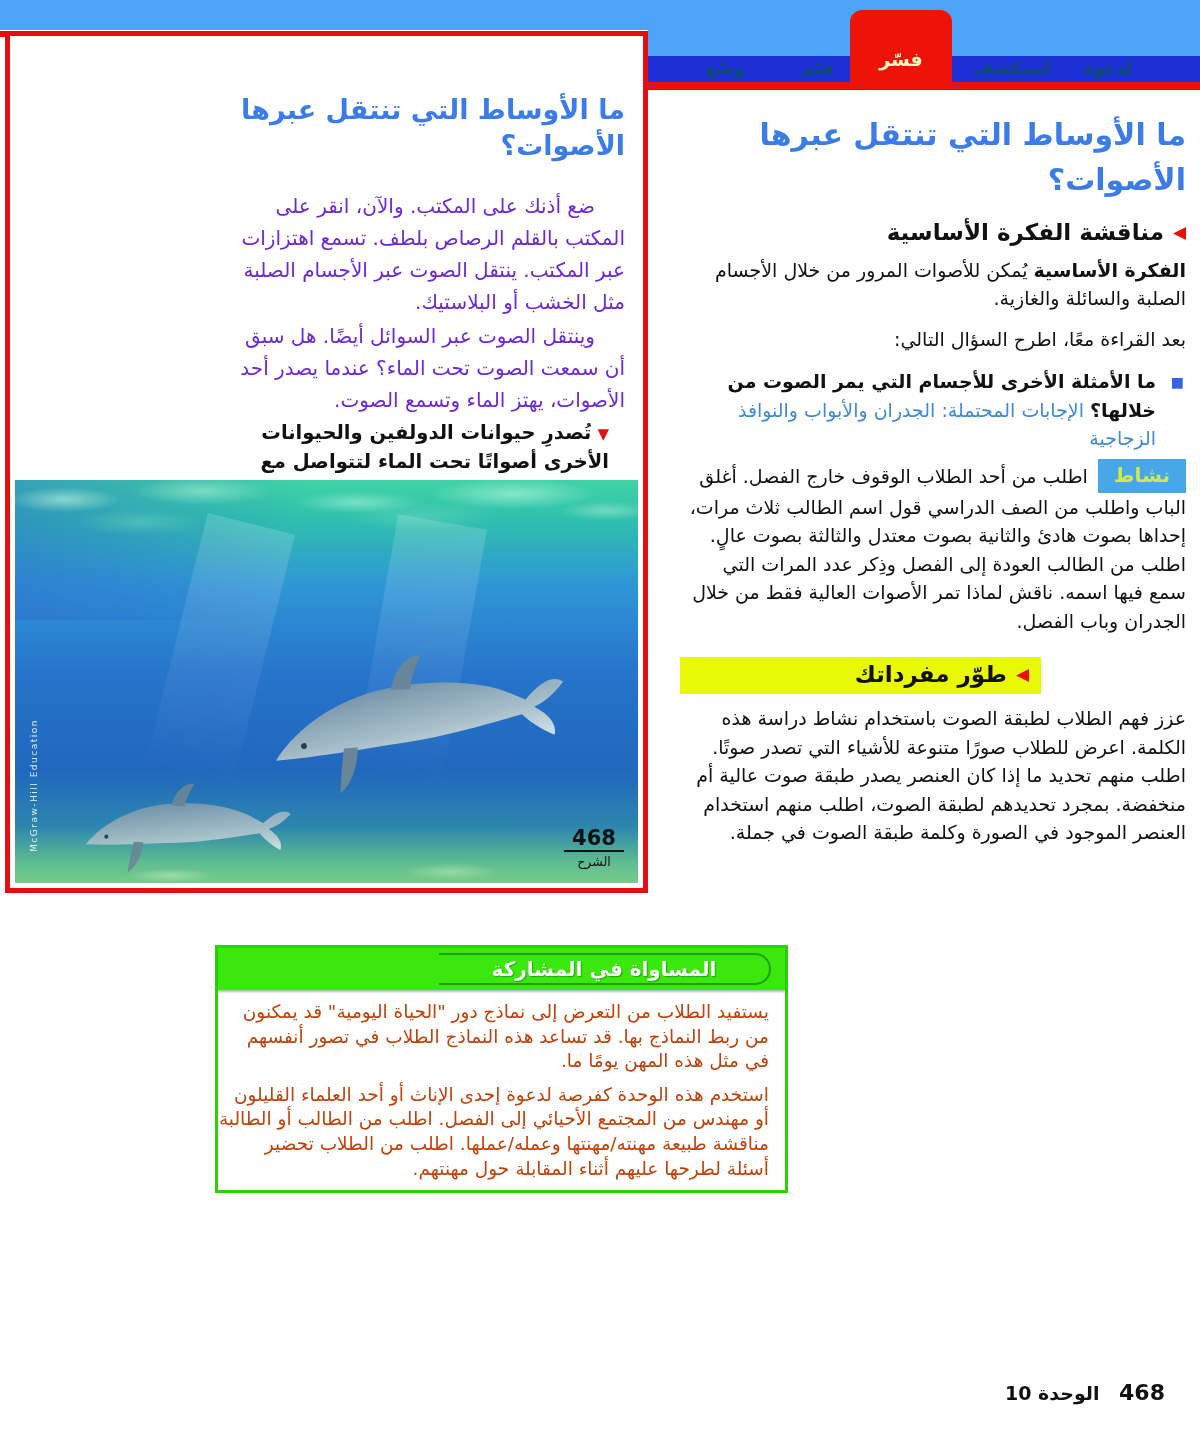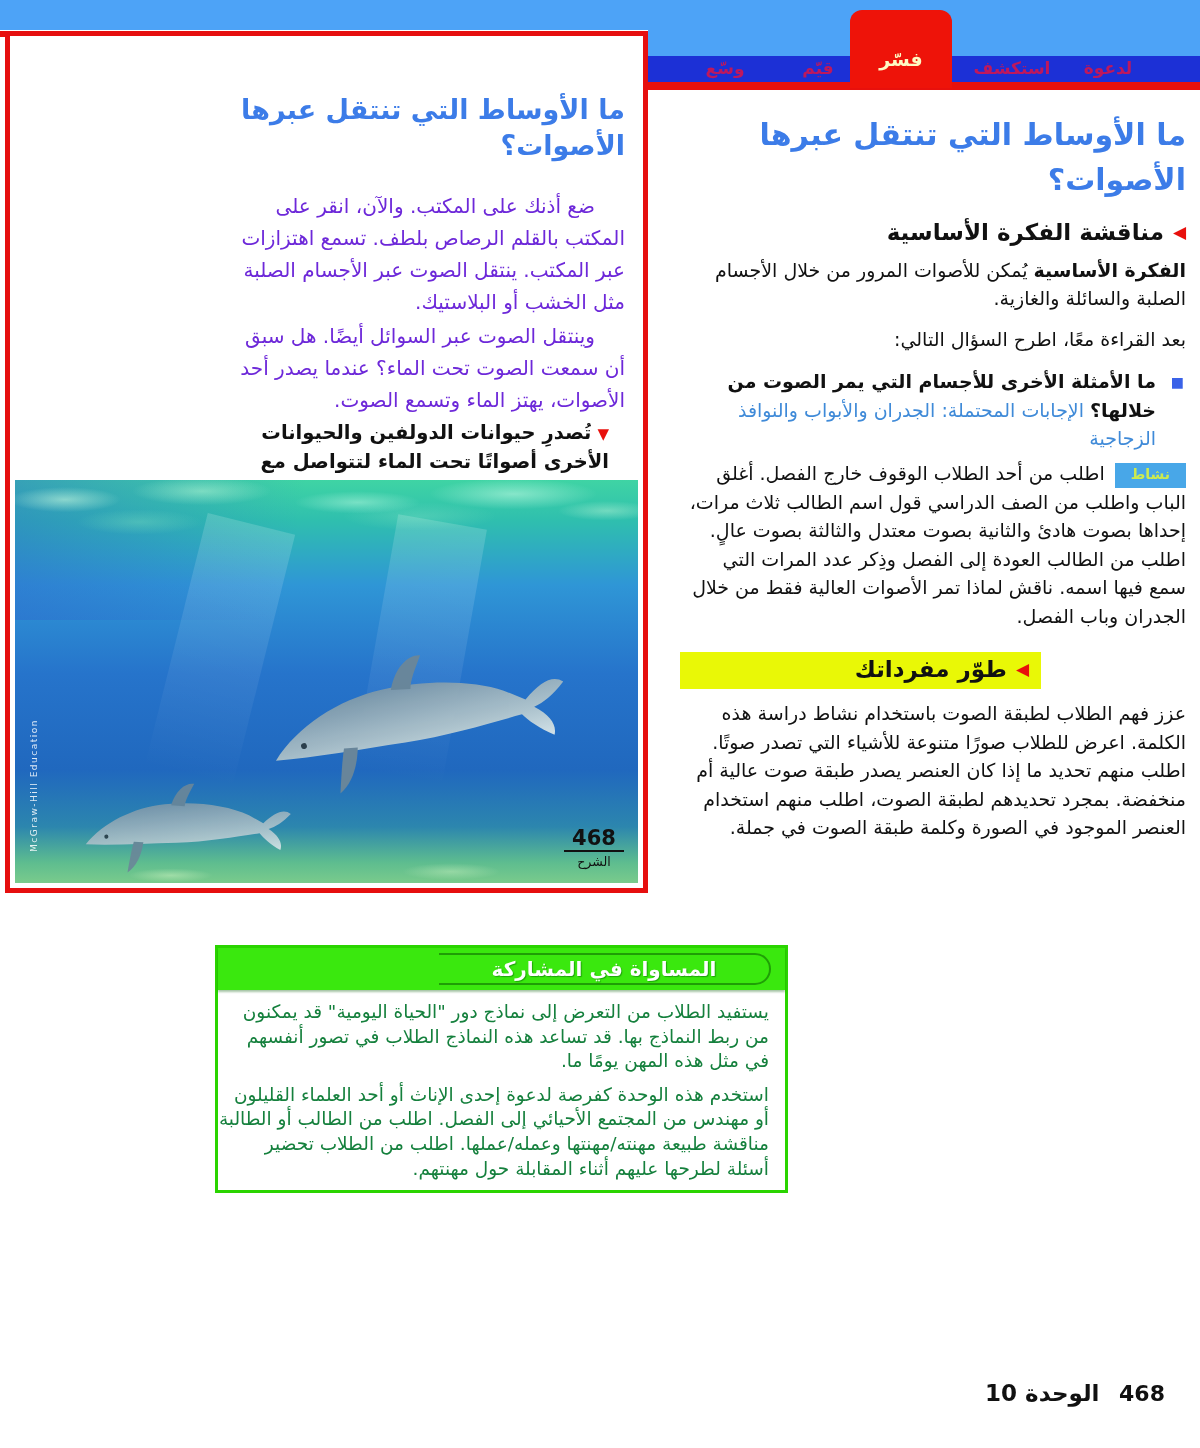--- a/index.html
+++ b/index.html
@@ -6,21 +6,21 @@
   body{
     width:1200px;height:1448px;position:relative;overflow:hidden;
     background:#ffffff;font-family:"DejaVu Sans",sans-serif;direction:rtl;
   }
   
   .band-light{position:absolute;left:0;top:0;width:1200px;height:30px;background:#4da3f7;}
   .band-light-right{position:absolute;left:648px;top:0;width:552px;height:56px;background:#4da3f7;}
   .nav-strip{position:absolute;left:648px;top:56px;width:552px;height:26px;background:#1c30d6;}
   .red-strip{position:absolute;left:648px;top:82px;width:552px;height:8px;background:#e8100c;}
   .red-sliver{position:absolute;left:0;top:31px;width:10px;height:6px;background:#e8100c;}
-  .nav-tab{position:absolute;top:58px;color:#be185d;font-weight:bold;font-size:17px;text-align:center;}
+  .nav-tab{position:absolute;top:58px;color:#0c4a6e;font-weight:bold;font-size:17px;text-align:center;}
   .tab-share{left:1072px;width:72px;}
   .tab-explore{left:962px;width:100px;}
   .tab-assess{left:788px;width:60px;}
   .tab-extend{left:690px;width:70px;}
   .tab-active{
     position:absolute;left:850px;top:10px;width:102px;height:78px;
     background:#ee1309;border-radius:12px 12px 0 0;color:#fef9c3;font-weight:bold;
     font-size:19px;text-align:center;box-sizing:border-box;padding-top:38px;
   }
   
@@ -72,41 +72,41 @@
   .t-title{color:#3c7ce8;font-size:30px;font-weight:bold;line-height:1.5;margin:0 0 10px 0;}
   .t-section{font-size:23px;font-weight:bold;margin:16px 0 8px 0;line-height:1.3;}
   .sec-marker{color:#e8100c;font-size:17px;margin-left:9px;vertical-align:2px;}
   .t-body{font-size:19px;line-height:1.5;margin:0 0 6px 0;}
   .t-after{margin-top:12px;}
   .t-bullet{position:relative;padding-right:30px;margin-top:14px;}
   .bullet-marker{position:absolute;right:2px;top:5px;color:#3a62e8;font-size:14px;}
   .t-answer{color:#3f8ad8;}
   .sec-explore{margin-top:26px;}
   .activity-badge{display:inline-block;background:#48a7e8;color:#cdeb4e;font-weight:bold;
-    font-size:14px;padding:1px 16px 3px 16px;margin-left:10px;vertical-align:1px;}
+    font-size:20px;padding:1px 16px 3px 16px;margin-left:10px;vertical-align:1px;}
   .vocab-wrap{margin:22px 145px 10px 0;}
   .vocab-head{display:block;background:#e9f806;padding:4px 12px 7px 12px;
     font-size:23px;font-weight:bold;text-align:right;}
   
   .equity-box{position:absolute;left:215px;top:945px;width:573px;height:248px;
     border:3px solid #2ad400;background:#fff;box-sizing:border-box;}
   .equity-banner{position:absolute;left:0;top:0;right:0;height:42px;background:#3ae80e;
     box-shadow:0 2px 2px rgba(0,90,0,.35);text-decoration:underline;}
   .equity-title{position:absolute;right:14px;top:5px;width:330px;height:28px;
     border:2px solid #1f9e06;border-left:none;border-radius:0 16px 16px 0;
     color:#fff;font-weight:bold;font-size:20px;text-align:center;line-height:28px;
     text-shadow:1px 1px 1px rgba(0,100,0,.5);}
   .equity-body{position:absolute;left:0;right:16px;top:52px;
-    font-size:18.5px;line-height:1.33;text-align:right;color:#15803d;}
+    font-size:18.5px;line-height:1.33;text-align:right;color:#c2410c;}
   .equity-body p{margin:0 0 9px 0;}
   
   .page-footer{position:absolute;left:965px;top:1380px;width:200px;text-align:right;
     font-weight:bold;color:#111;}
   .footer-num{font-size:22px;}
-  .footer-unit{font-size:23px;margin-right:14px;}
+  .footer-unit{font-size:19px;margin-right:14px;}
 </style>
 </head>
 <body>
 
 <div class="band-light"></div>
 <div class="band-light-right"></div>
 <div class="nav-strip"></div>
 <div class="red-strip"></div>
 <div class="red-sliver"></div>
 

